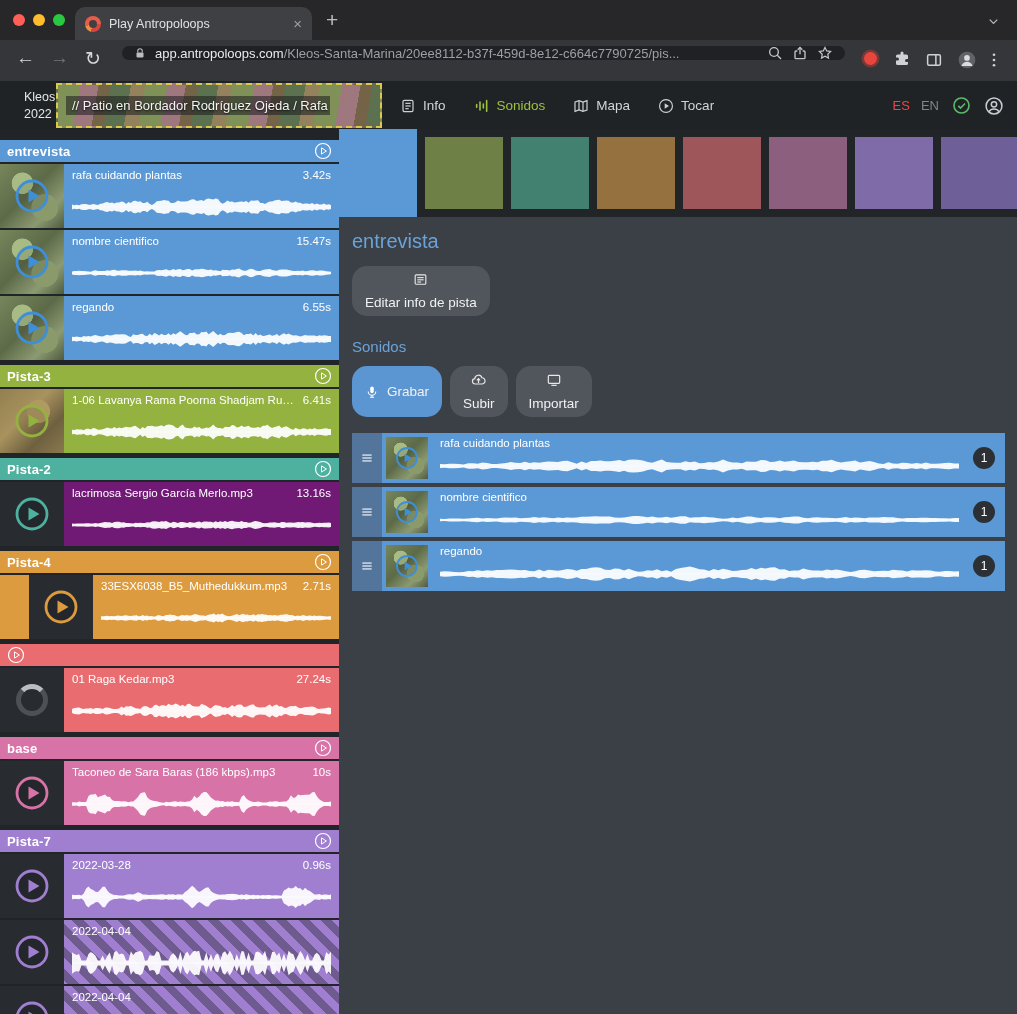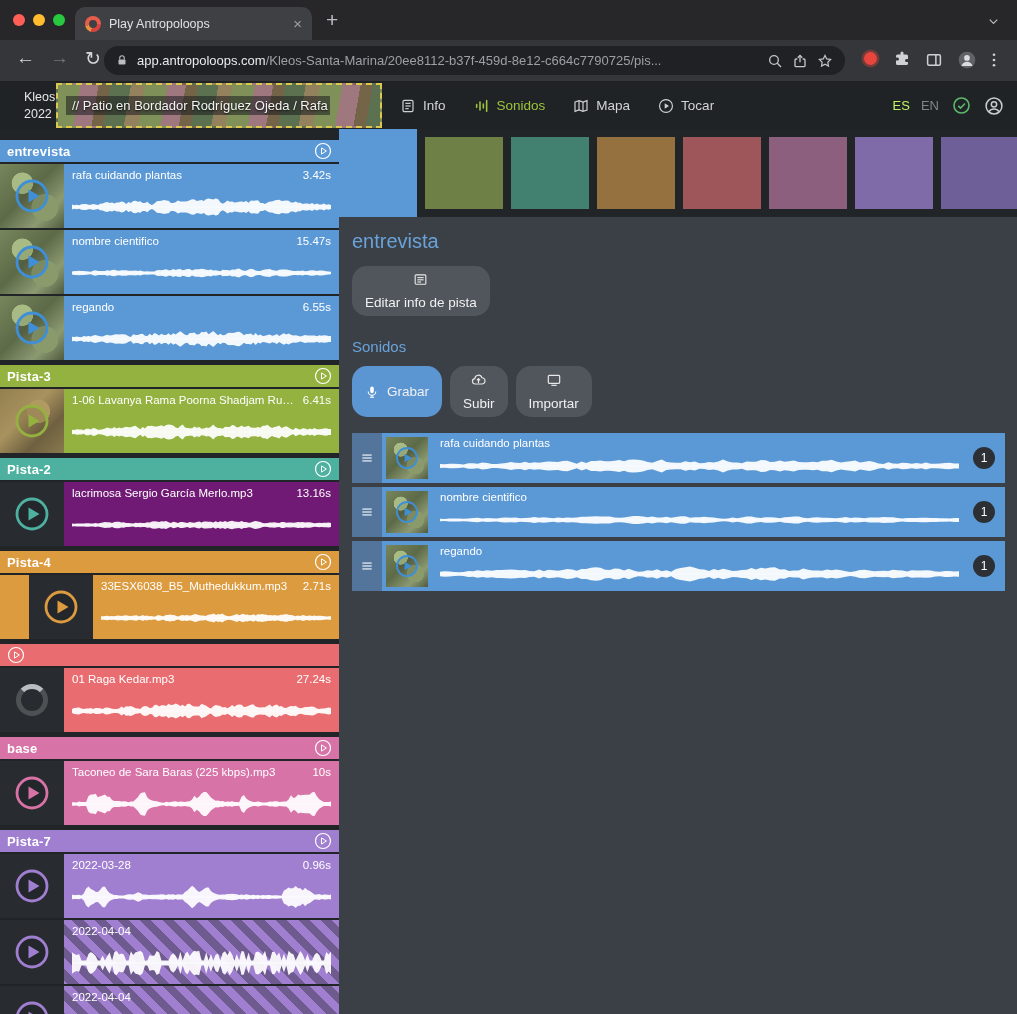--- a/index.html
+++ b/index.html
@@ -16,41 +16,41 @@
   .favicon{width:16px;height:16px;border-radius:50%;flex:none;position:relative;
     background:conic-gradient(#e85d4a 0 25%,#d8443f 25% 55%,#f0903f 55% 70%,#e85d4a 70% 100%);}
   .favicon::after{content:'';position:absolute;inset:4px;border-radius:50%;background:#3f4044;}
   .tab-title{flex:1;color:#dfe1e5;font-size:12.5px;white-space:nowrap;overflow:hidden;}
   .tab-close{color:#9aa0a6;font-size:15px;line-height:1;cursor:pointer;}
   .newtab{position:absolute;left:326px;top:8px;color:#b9bcbf;font-size:21px;font-weight:300;cursor:pointer;}
   .tab-chevron{position:absolute;right:16px;top:14px;cursor:pointer;}
 
   .toolbar{position:absolute;top:40px;left:0;right:0;height:42px;background:#35363a;border-bottom:1px solid #202124;}
   .tb-btn{position:absolute;top:7px;font-size:19px;color:#d6d7d9;cursor:pointer;}
-  .omnibox{position:absolute;left:104px;right:172px;top:6px;height:29px;background:#202124;border-radius:15px;display:flex;align-items:center;gap:9px;padding:0 12px;}
+  .omnibox{position:absolute;left:122px;right:172px;top:6px;height:14px;background:#202124;border-radius:15px;display:flex;align-items:center;gap:9px;padding:0 12px;}
   .url{flex:1;font-size:13px;white-space:nowrap;overflow:hidden;}
   .url .host{color:#e8eaed}.url .path{color:#9aa0a6}
   .ob-ic{flex:none;display:flex;cursor:pointer;}
   .ext{position:absolute;top:12px;cursor:pointer;display:flex;}
   .rec-dot{width:13px;height:13px;border-radius:50%;background:#e8453c;box-shadow:0 0 0 2.5px rgba(232,69,60,.35);}
 
   
   .appheader{position:absolute;top:82px;left:0;right:0;height:47px;background:#202326;display:flex;align-items:center;}
   .project{width:56px;padding-left:24px;color:#e6e6e6;font-size:12.5px;line-height:1.3;}
   .mapthumb{width:326px;height:45px;position:relative;border:2px dashed #dcc84e;display:flex;align-items:center;cursor:pointer;
     background:
       linear-gradient(rgba(20,22,24,.22),rgba(20,22,24,.22)),
       repeating-linear-gradient(100deg,#9db36a 0 22px,#c5939b 22px 40px,#8f7a55 40px 52px,#6f8a5f 52px 72px,#b7a071 72px 86px);}
   .breadcrumb{color:#f4f4f4;font-size:13px;margin-left:8px;padding:2px 6px;background:rgba(25,28,31,.55);white-space:nowrap;overflow:hidden;max-width:264px;text-shadow:0 1px 2px rgba(0,0,0,.8);}
   .nav{display:flex;gap:28px;margin-left:18px;}
   .nav-item{display:flex;align-items:center;gap:7px;color:#d2d4d6;font-size:13.5px;cursor:pointer;white-space:nowrap;}
   .nav-item.active{color:#9dc23c;}
   .header-right{margin-left:auto;display:flex;align-items:center;gap:13px;padding-right:13px;}
   .lang{font-size:13px;color:#808488;cursor:pointer;}
-  .lang.active{color:#bef264;}
+  .lang.active{color:#ef4444;}
 
   
   .sidebar{position:absolute;top:129px;left:0;width:339px;bottom:0;background:#222528;overflow:hidden;padding-top:11px;}
   .track{margin-bottom:5px;}
   .track-head{height:22px;display:flex;align-items:center;padding:0 7px;cursor:pointer;}
   .track-name{flex:1;color:#fff;font-size:13px;font-weight:600;letter-spacing:.2px;}
   .track-play{width:18px;height:18px;flex:none;cursor:pointer;}
   .clip{display:flex;margin-top:2px;position:relative;height:64px;cursor:pointer;}
   .clip.striped::before{content:'';position:absolute;inset:0;background:repeating-linear-gradient(45deg,rgba(30,32,36,.38) 0 8px,rgba(255,255,255,0) 8px 16px);}
   .clip>*{position:relative;}
@@ -419,21 +419,21 @@
         </div>
         <div class="clip" style="background: rgb(216, 115, 168);">
           <div class="thumb th-dark" style="width:64px;height:64px">
             <svg width="36" height="36" viewBox="0 0 36 36">
               <circle cx="18" cy="18" r="15" fill="rgba(0,0,0,.10)" stroke="#d873a8" stroke-width="2.8"></circle>
               <path d="M14.5 11.5 L25.5 18 L14.5 24.5 Z" fill="#d873a8"></path>
             </svg>
           </div>
           <div class="clip-body">
             <div class="clip-top">
-              <span class="clip-name">Taconeo de Sara Baras (225 kbps).mp3</span>
+              <span class="clip-name">Taconeo de Sara Baras (186 kbps).mp3</span>
               <span class="clip-dur">10s</span>
             </div>
             <svg class="wave" viewBox="0 0 300 30" preserveAspectRatio="none">
               <line x1="0" y1="15" x2="300" y2="15" stroke="rgba(255,255,255,.8)" stroke-width="0.8"></line>
               <polygon points="0,13.3 2.7,13.3 5.5,13.5 8.2,12.5 10.9,13.1 13.6,12.9 16.4,12.9 19.1,7.0 21.8,5.4 24.5,5.6 27.3,4.7 30,8.3 32.7,7.3 35.5,6.6 38.2,5.4 40.9,7.8 43.6,7.8 46.4,10.9 49.1,12.1 51.8,12.0 54.5,12.1 57.3,12.6 60,12.3 62.7,12.6 65.5,13.3 68.2,12.4 70.9,12.6 73.6,10.4 76.4,8.0 79.1,4.6 81.8,3.5 84.5,3.3 87.3,8.6 90,10.5 92.7,11.6 95.5,11.9 98.2,12.2 100.9,13.0 103.6,13.5 106.4,13.7 109.1,12.8 111.8,13.2 114.5,12.9 117.3,12.6 120,12.2 122.7,13.1 125.5,12.4 128.2,12.8 130.9,13.0 133.6,12.5 136.4,12.2 139.1,10.6 141.8,6.8 144.5,9.3 147.3,7.6 150,4.4 152.7,3.0 155.5,3.0 158.2,5.6 160.9,8.4 163.6,10.2 166.4,11.7 169.1,11.6 171.8,12.2 174.5,12.1 177.3,12.9 180,12.6 182.7,12.8 185.5,12.3 188.2,13.0 190.9,13.0 193.6,13.3 196.4,7.8 199.1,5.9 201.8,9.4 204.5,11.3 207.3,12.2 210,12.9 212.7,12.9 215.5,12.5 218.2,13.1 220.9,13.5 223.6,13.6 226.4,13.3 229.1,12.5 231.8,12.8 234.5,12.3 237.3,12.3 240,13.1 242.7,12.8 245.5,12.5 248.2,12.5 250.9,10.6 253.6,6.3 256.4,9.0 259.1,8.2 261.8,5.5 264.5,6.3 267.3,6.0 270,5.7 272.7,5.7 275.5,5.4 278.2,3.2 280.9,2.9 283.6,7.2 286.4,10.2 289.1,11.8 291.8,12.9 294.5,12.9 297.3,13.0 300,12.4 300,17.6 297.3,17.0 294.5,17.1 291.8,17.1 289.1,18.2 286.4,19.8 283.6,22.8 280.9,27.1 278.2,26.8 275.5,24.6 272.7,24.3 270,24.3 267.3,24.0 264.5,23.7 261.8,24.5 259.1,21.8 256.4,21.0 253.6,23.7 250.9,19.4 248.2,17.5 245.5,17.5 242.7,17.2 240,16.9 237.3,17.7 234.5,17.7 231.8,17.2 229.1,17.5 226.4,16.7 223.6,16.4 220.9,16.5 218.2,16.9 215.5,17.5 212.7,17.1 210,17.1 207.3,17.8 204.5,18.7 201.8,20.6 199.1,24.1 196.4,22.2 193.6,16.7 190.9,17.0 188.2,17.0 185.5,17.7 182.7,17.2 180,17.4 177.3,17.1 174.5,17.9 171.8,17.8 169.1,18.4 166.4,18.3 163.6,19.8 160.9,21.6 158.2,24.4 155.5,27.0 152.7,27.0 150,25.6 147.3,22.4 144.5,20.7 141.8,23.2 139.1,19.4 136.4,17.8 133.6,17.5 130.9,17.0 128.2,17.2 125.5,17.6 122.7,16.9 120,17.8 117.3,17.4 114.5,17.1 111.8,16.8 109.1,17.2 106.4,16.3 103.6,16.5 100.9,17.0 98.2,17.8 95.5,18.1 92.7,18.4 90,19.5 87.3,21.4 84.5,26.7 81.8,26.5 79.1,25.4 76.4,22.0 73.6,19.6 70.9,17.4 68.2,17.6 65.5,16.7 62.7,17.4 60,17.7 57.3,17.4 54.5,17.9 51.8,18.0 49.1,17.9 46.4,19.1 43.6,22.2 40.9,22.2 38.2,24.6 35.5,23.4 32.7,22.7 30,21.7 27.3,25.3 24.5,24.4 21.8,24.6 19.1,23.0 16.4,17.1 13.6,17.1 10.9,16.9 8.2,17.5 5.5,16.5 2.7,16.7 0,16.7" fill="rgba(255,255,255,.93)"></polygon>
             </svg>
           </div>
         </div>
       </div>
       <div class="track">

